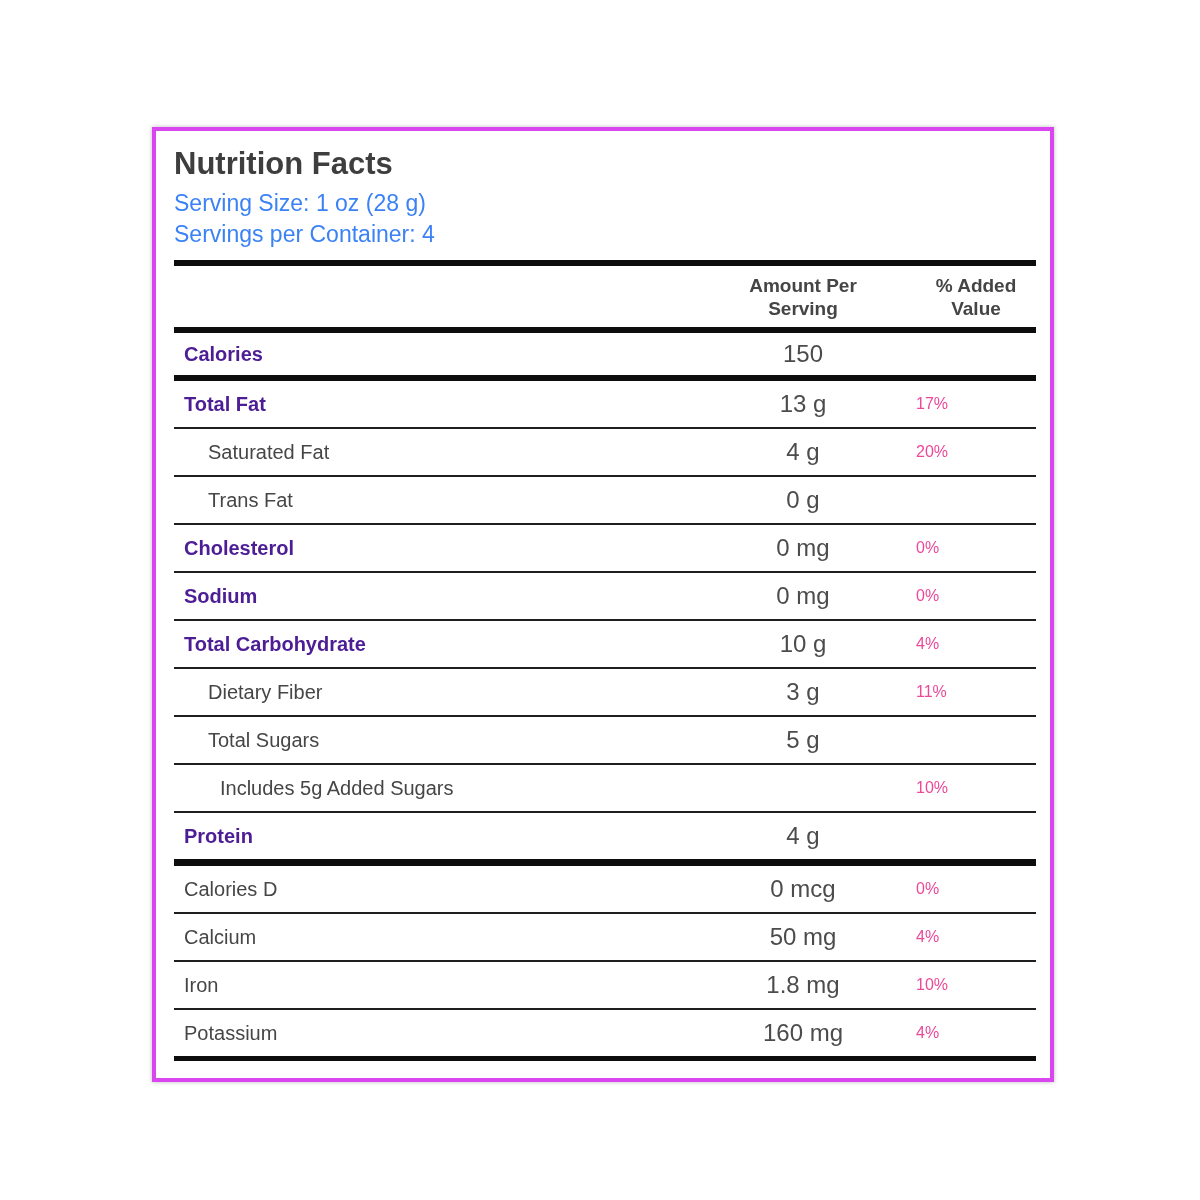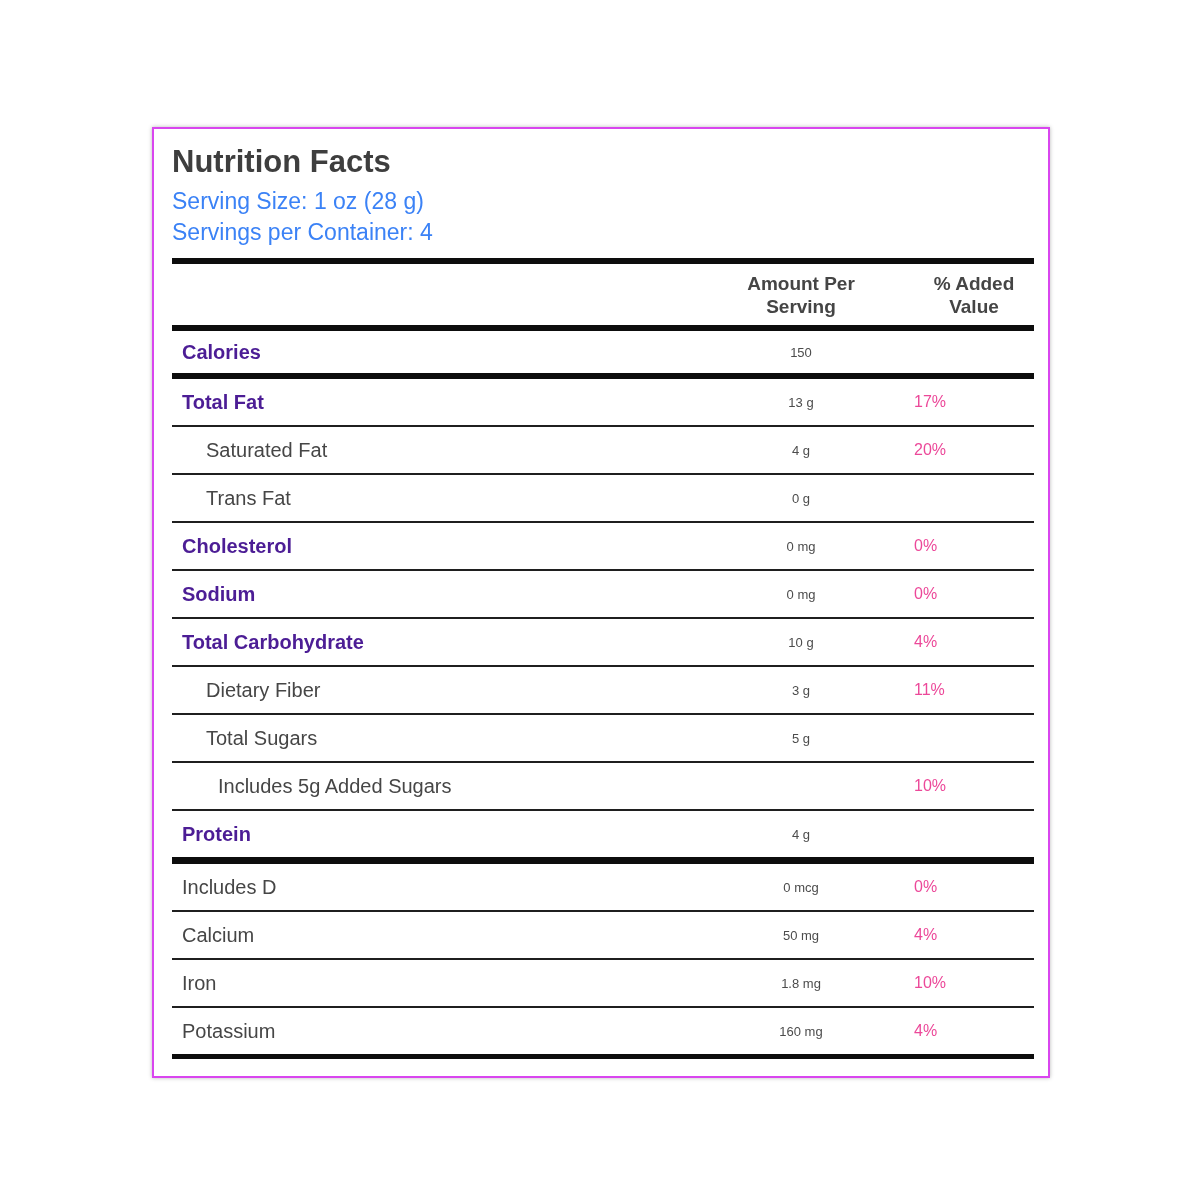--- a/index.html
+++ b/index.html
@@ -18,21 +18,21 @@
     background: #ffffff;
     overflow: hidden;
   }
   .nf-label {
     position: absolute;
     left: 152px;
     top: 127px;
     width: 894px;
     height: 947px;
     background: #ffffff;
-    border: 2px solid #d946ef;
+    border: 4px solid #d946ef;
     box-shadow: 0 0 4px rgba(0,0,0,0.28);
     box-sizing: content-box;
     color: #474747;
   }
   .nf-header {
     padding: 14px 20px 0 18px;
   }
   .nf-title {
     font-size: 31px;
     font-weight: 700;
@@ -72,21 +72,21 @@
   }
   .row.bold .name {
     font-weight: 700;
     color: #4c1d95;
   }
   .row.indent1 .name { padding-left: 34px; }
   .row.indent2 .name { padding-left: 46px; }
   .row .amount {
     width: 226px;
     text-align: center;
-    font-size: 13px;
+    font-size: 24px;
     color: #4c4c4c;
   }
   .row .dv {
     width: 120px;
     text-align: left;
     font-size: 16px;
     color: #ec4899;
   }
   .header-row {
     display: flex;
@@ -202,21 +202,21 @@
     <div class="dv">10%</div>
   </div>
           <div class="divider thin"></div>
           <div class="row bold">
     <div class="name">Protein</div>
     <div class="amount">4 g</div>
     <div class="dv"></div>
   </div>
           <div class="bar thick2"></div>
           <div class="row">
-    <div class="name">Includes D</div>
+    <div class="name">Calories D</div>
     <div class="amount">0 mcg</div>
     <div class="dv">0%</div>
   </div>
           <div class="divider thin"></div>
           <div class="row">
     <div class="name">Calcium</div>
     <div class="amount">50 mg</div>
     <div class="dv">4%</div>
   </div>
           <div class="divider thin"></div>

